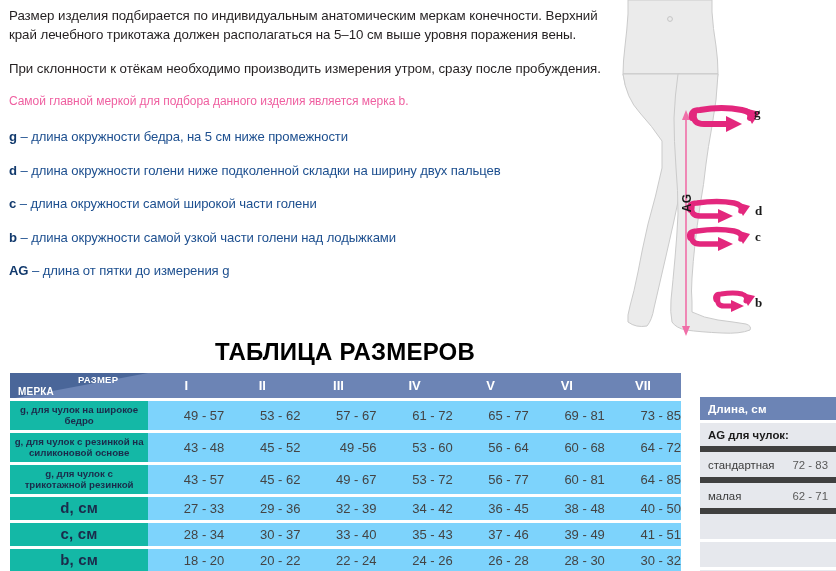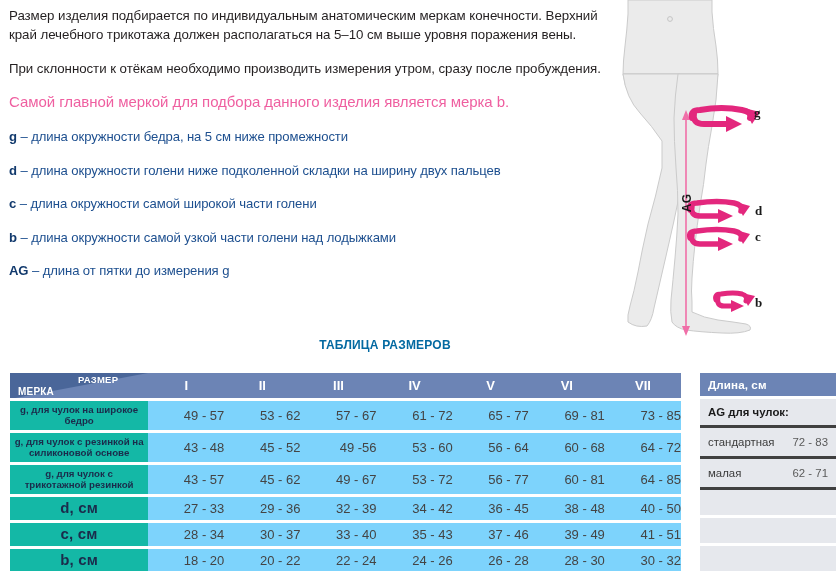--- a/index.html
+++ b/index.html
@@ -29,21 +29,21 @@
 
   .para {
     font-size: 13.3px;
     line-height: 19.4px;
     color: #231f20;
     margin-bottom: 14px;
     letter-spacing: -0.05px;
   }
 
   .highlight {
-    font-size: 15px;
+    font-size: 12px;
     line-height: 19px;
     color: #ef5fa0;
     margin-bottom: 17px;
     letter-spacing: -0.05px;
   }
 
   .defs { margin-top: 0; }
 
   .def-row {
     font-size: 13.1px;
@@ -89,25 +89,24 @@
     transform-origin: center center;
     letter-spacing: 0.3px;
   }
 
   
   #table-title {
     position: absolute;
     left: 0; top: 338px;
     width: 690px;
     text-align: center;
-    font-size: 12px;
-    font-weight: bold;
-    color: #0369a1;
+    font-size: 24px;
+    font-weight: bold;
+    color: #000000;
     letter-spacing: 0.2px;
-    margin-left: 40px;
   }
 
   
   #tables {
     position: absolute;
     left: 10px;
     top: 373px;
   }
 
   table { border-collapse: collapse; }
@@ -196,28 +195,29 @@
     background: #6c84b5;
     color: #ffffff;
     font-size: 11.6px;
     font-weight: bold;
     height: 26px;
     padding-left: 8px;
     display: flex;
     align-items: center;
     border-bottom: 3px solid #ffffff;
     letter-spacing: 0.1px;
+    margin-top: 24px;
   }
   #len-table .len-row {
     background: #e6e8ed;
     height: 31px;
     display: flex;
     align-items: center;
     padding: 0 8px;
-    border-bottom: 3px solid #404040;
+    border-bottom: 6px solid #404040;
     font-size: 11.4px;
     color: #3a3a3a;
   }
   #len-table .len-row.title-row {
     font-weight: bold;
     color: #1a1a1a;
     height: 29px;
   }
   #len-table .len-row .lr-name { flex: 1; }
   #len-table .len-row .lr-val { color: #5a5a5a; }

